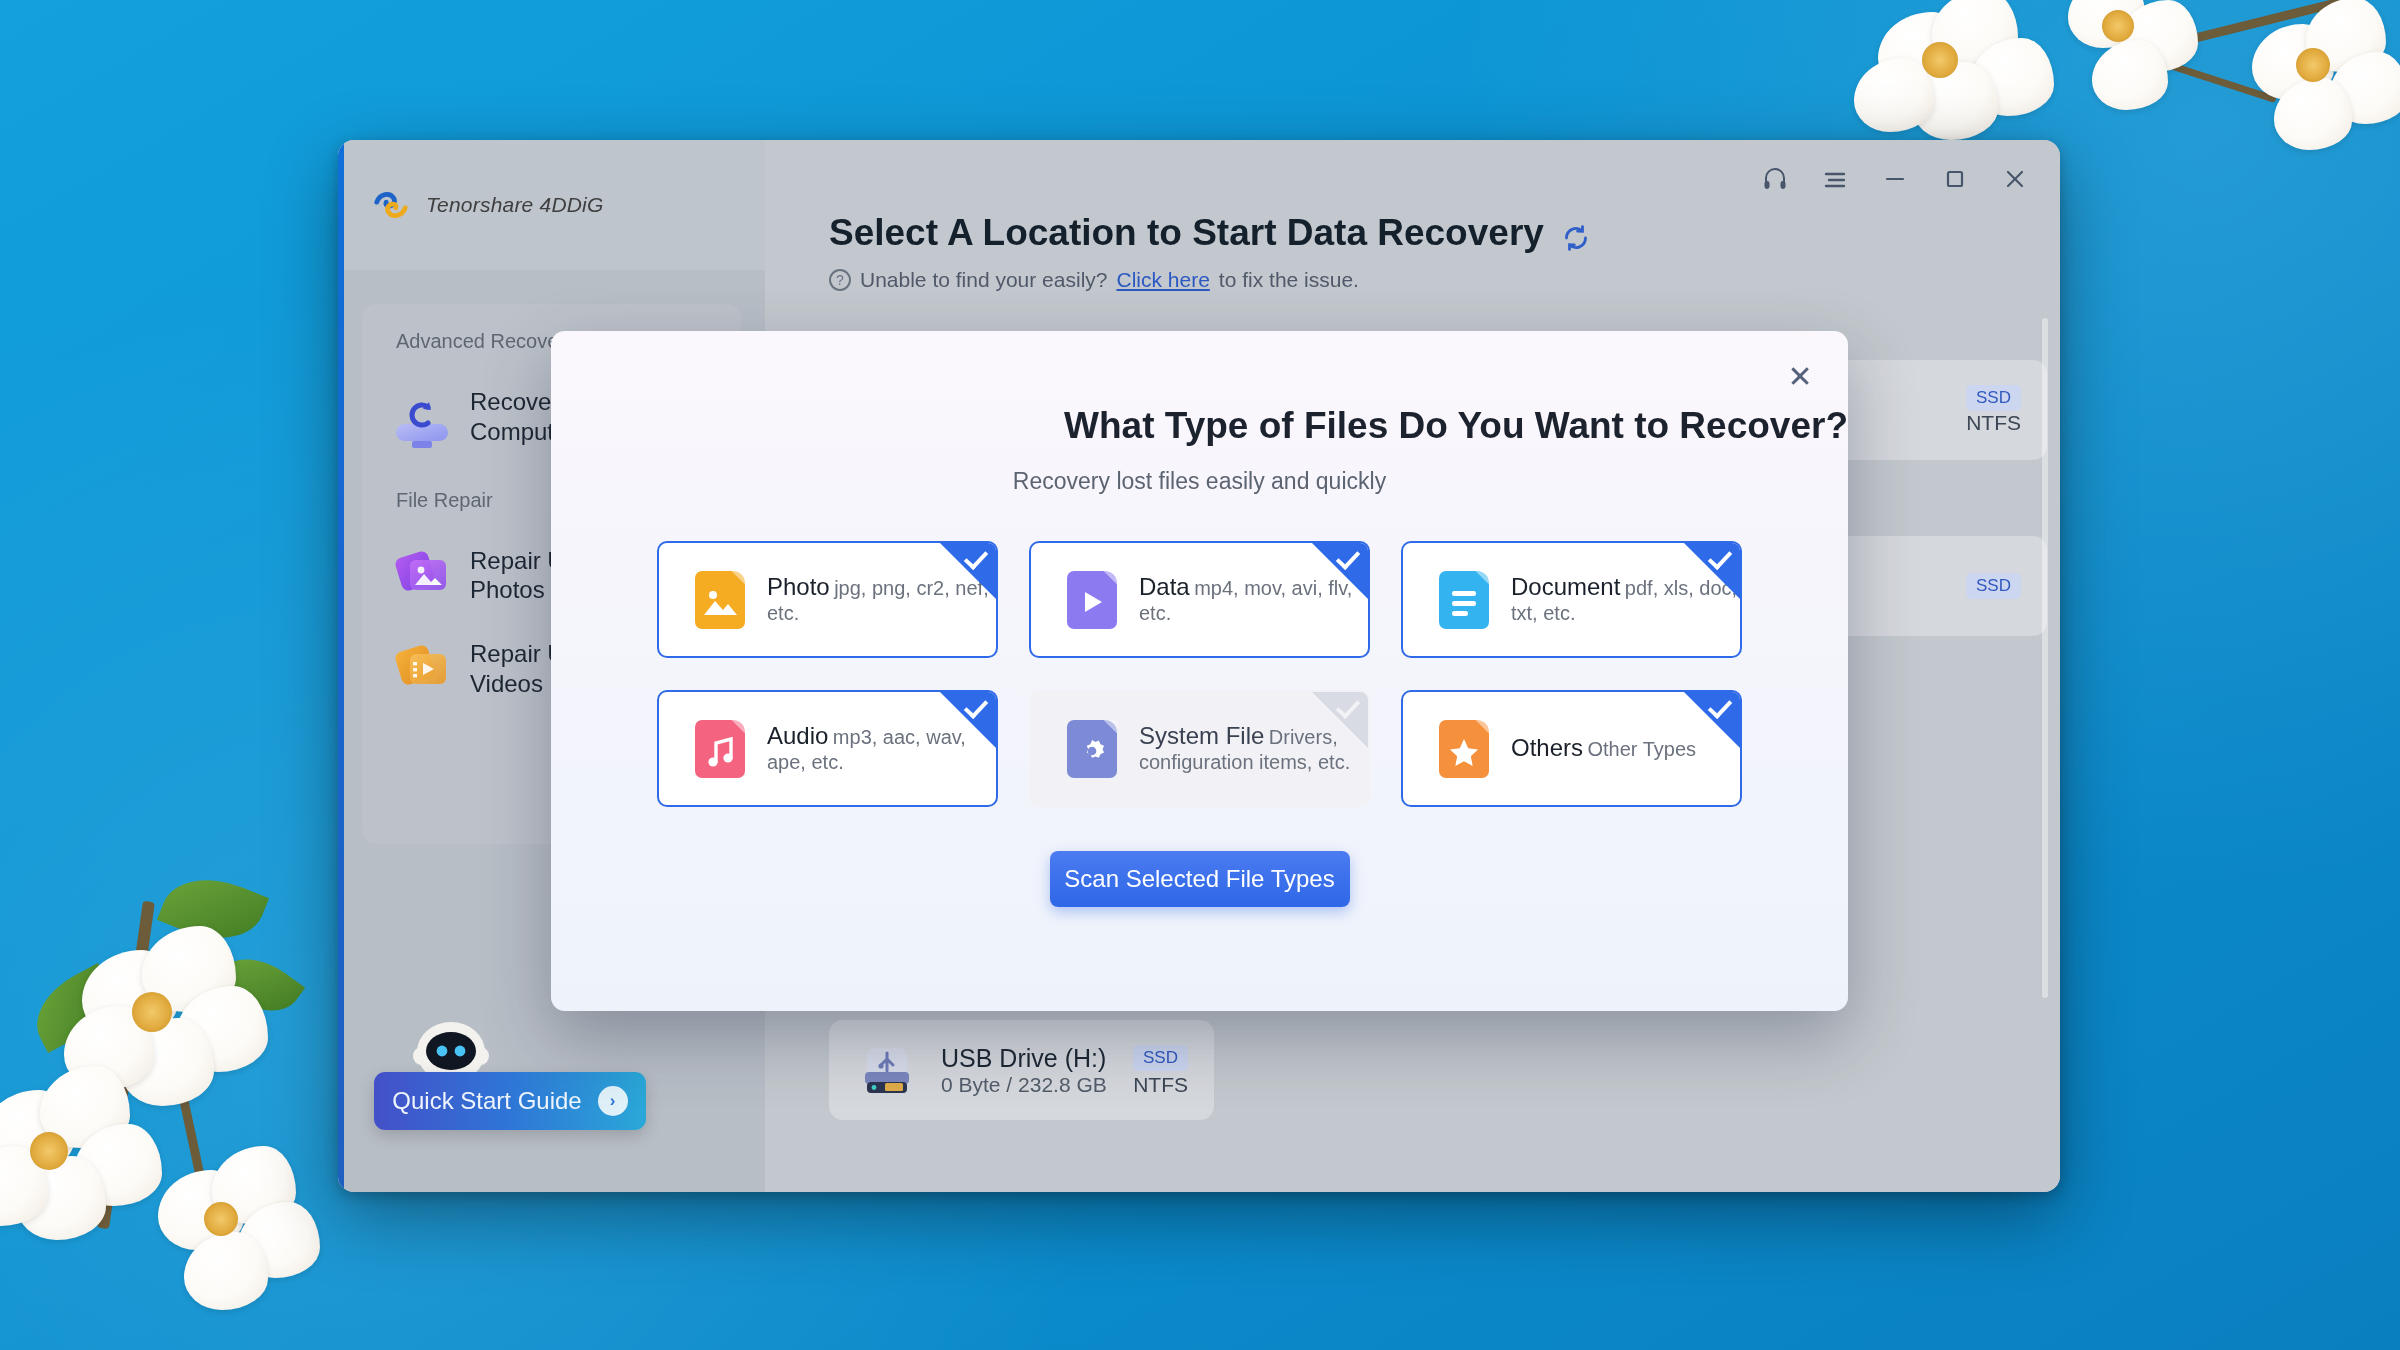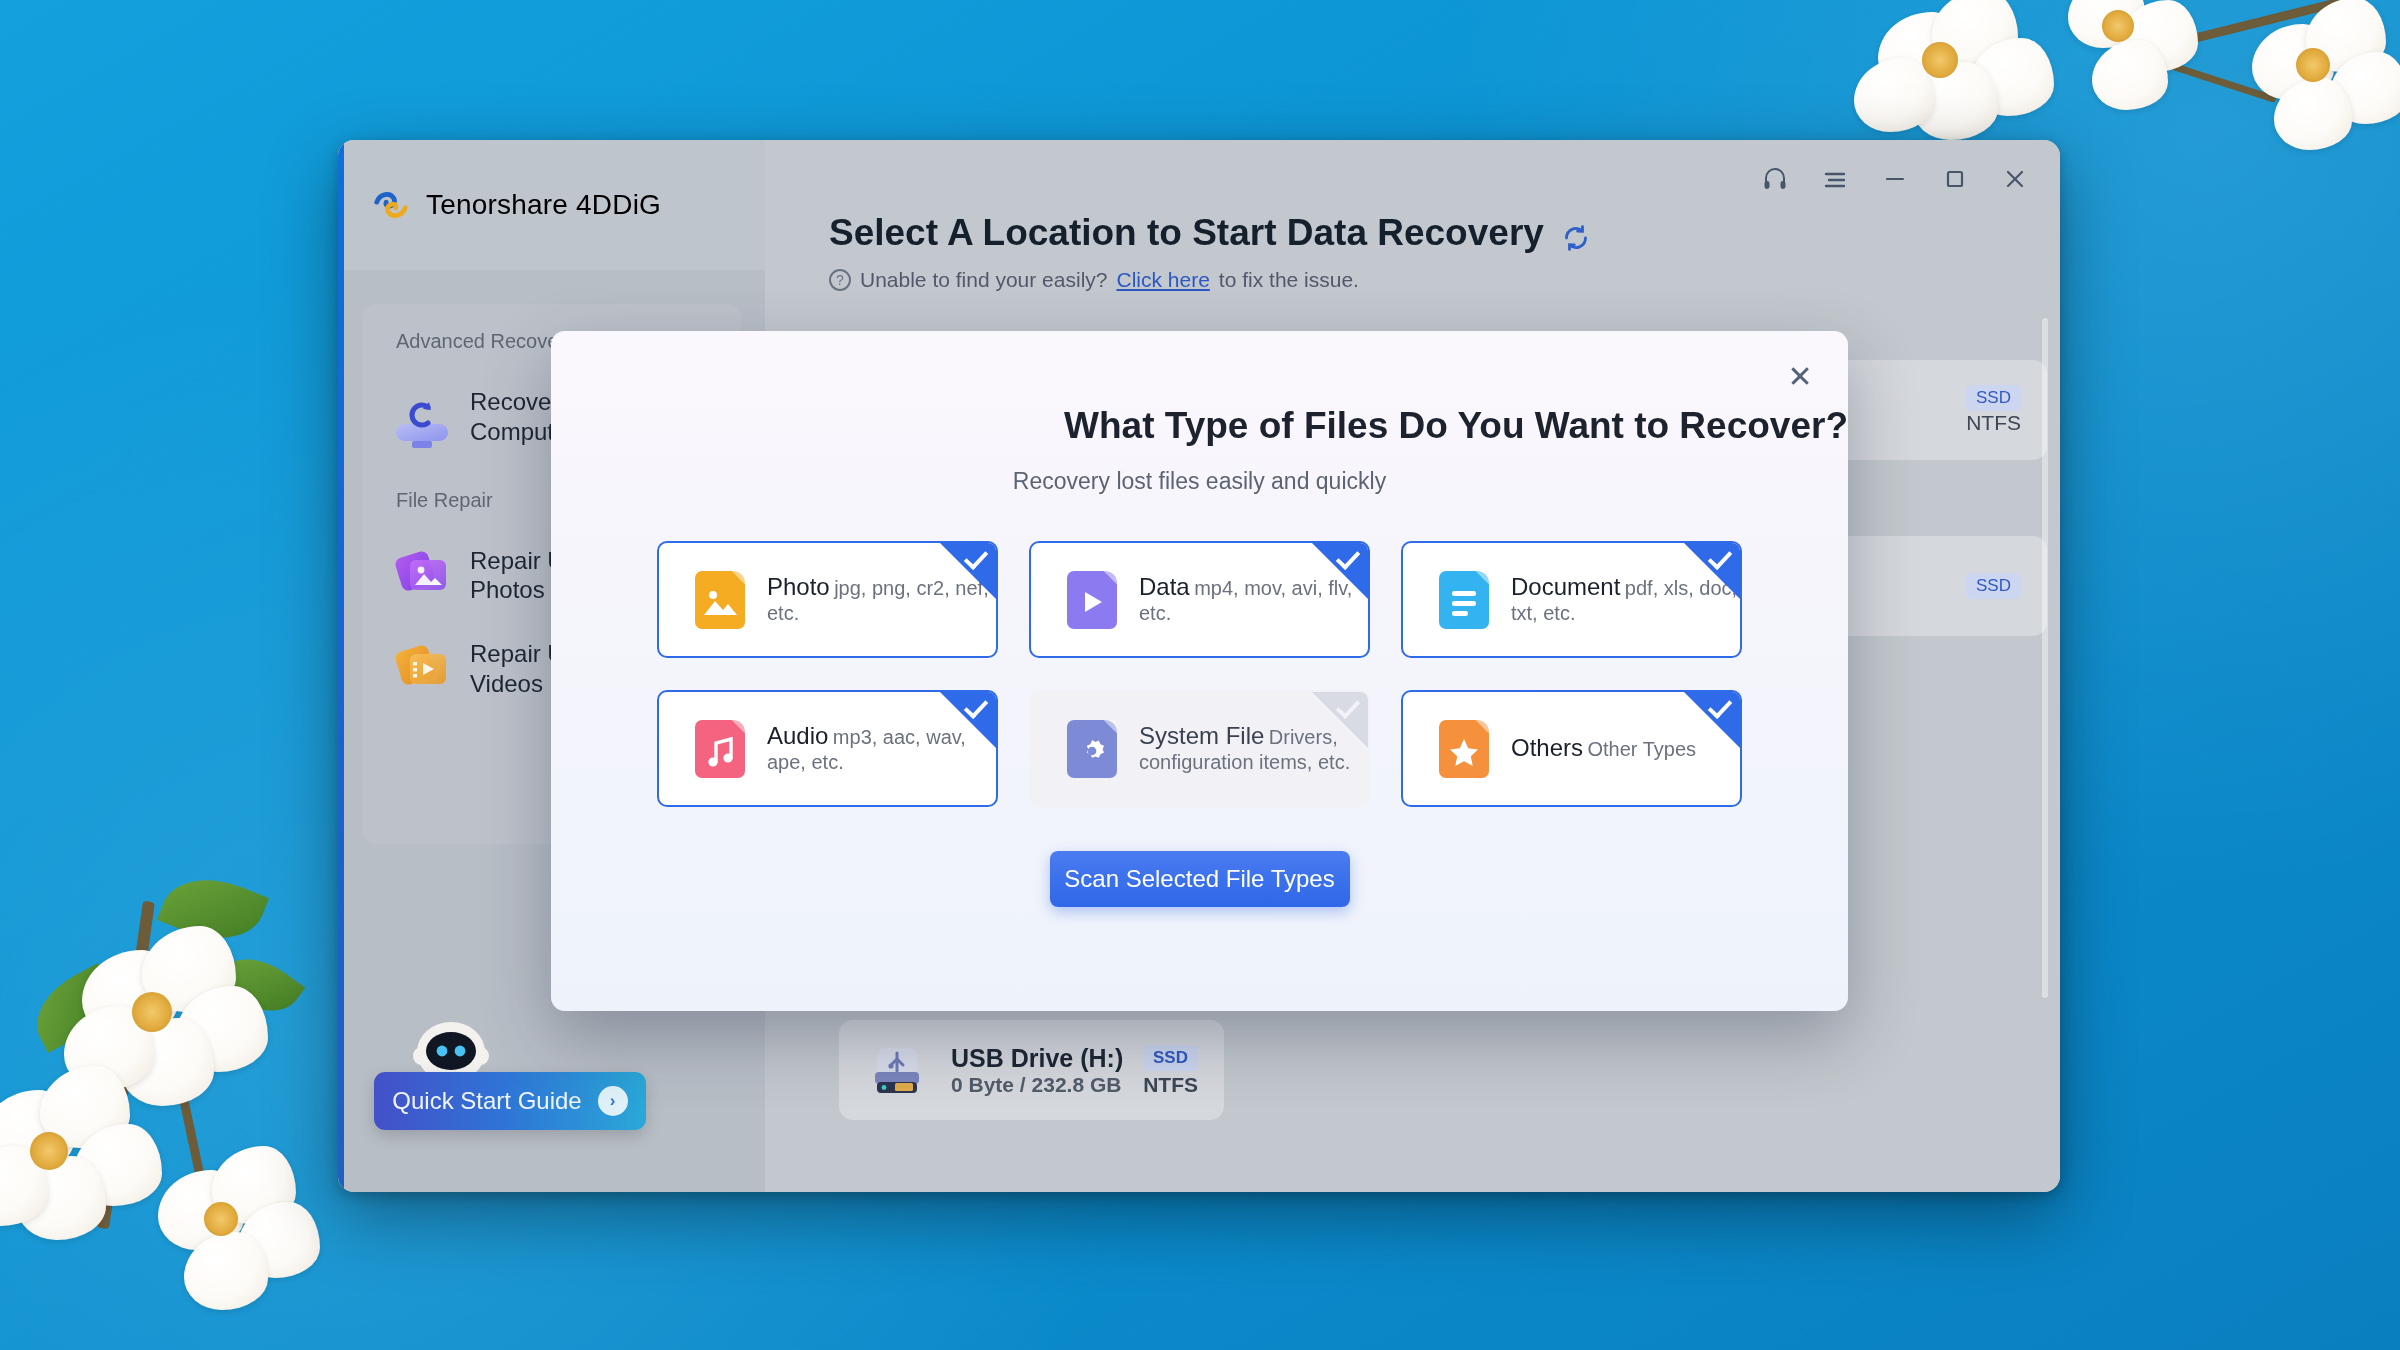--- a/index.html
+++ b/index.html
@@ -63,21 +63,21 @@
     flex: 0 0 427px;
   }
   #brand {
     height: 130px;
     display: flex; align-items: center; gap: 16px;
     padding: 0 0 0 34px;
     background: #bfc5cc;
   }
   #brand-logo { width: 38px; height: 38px; flex: 0 0 38px; }
   #brand-name {
-    font-size: 28px; color: #000000; letter-spacing: .2px;
+    font-size: 21px; color: #404040; letter-spacing: .2px; font-style: italic;
   }
   #nav-active {
     height: 134px;
     background: #b6bcc4;
     border-left: 7px solid #1f58c8;
     display: flex; align-items: center; gap: 18px;
     padding-left: 27px;
     position: relative;
   }
   .nav-icon-hdd {
@@ -546,21 +546,21 @@
             <span class="ssd-badge">SSD</span>
           </span>
           <span class="bar"><i style="width:98%"></i></span>
           <span class="drive-bottom">
             <span class="drive-size"></span>
             <span class="drive-fs"></span>
           </span>
         </span>
       </div>
 
-      <div class="drive-card" style="left:14px; top:680px; width:385px;font-weight:bold;">
+      <div class="drive-card" style="left:4px; top:680px; width:385px;">
         <span class="drive-ico">
           <svg viewBox="0 0 64 56" width="64" height="56">
             <rect x="12" y="6" width="40" height="30" rx="8" fill="#d8dcea"></rect>
             <rect x="10" y="30" width="44" height="12" rx="4" fill="#7b86bd"></rect>
             <rect x="12" y="40" width="40" height="11" rx="4" fill="#2b3550"></rect>
             <rect x="30" y="41" width="18" height="8" rx="1.5" fill="#e0ac4a"></rect>
             <circle cx="19" cy="45.5" r="2.4" fill="#3fd0c8"></circle>
             <path d="M32 11 v18 M32 17 l-6 6 M32 17 l6 6" stroke="#6f7bb8" stroke-width="3" fill="none" stroke-linecap="round"></path>
             <circle cx="26" cy="24" r="2.6" fill="#6f7bb8"></circle>
           </svg>

